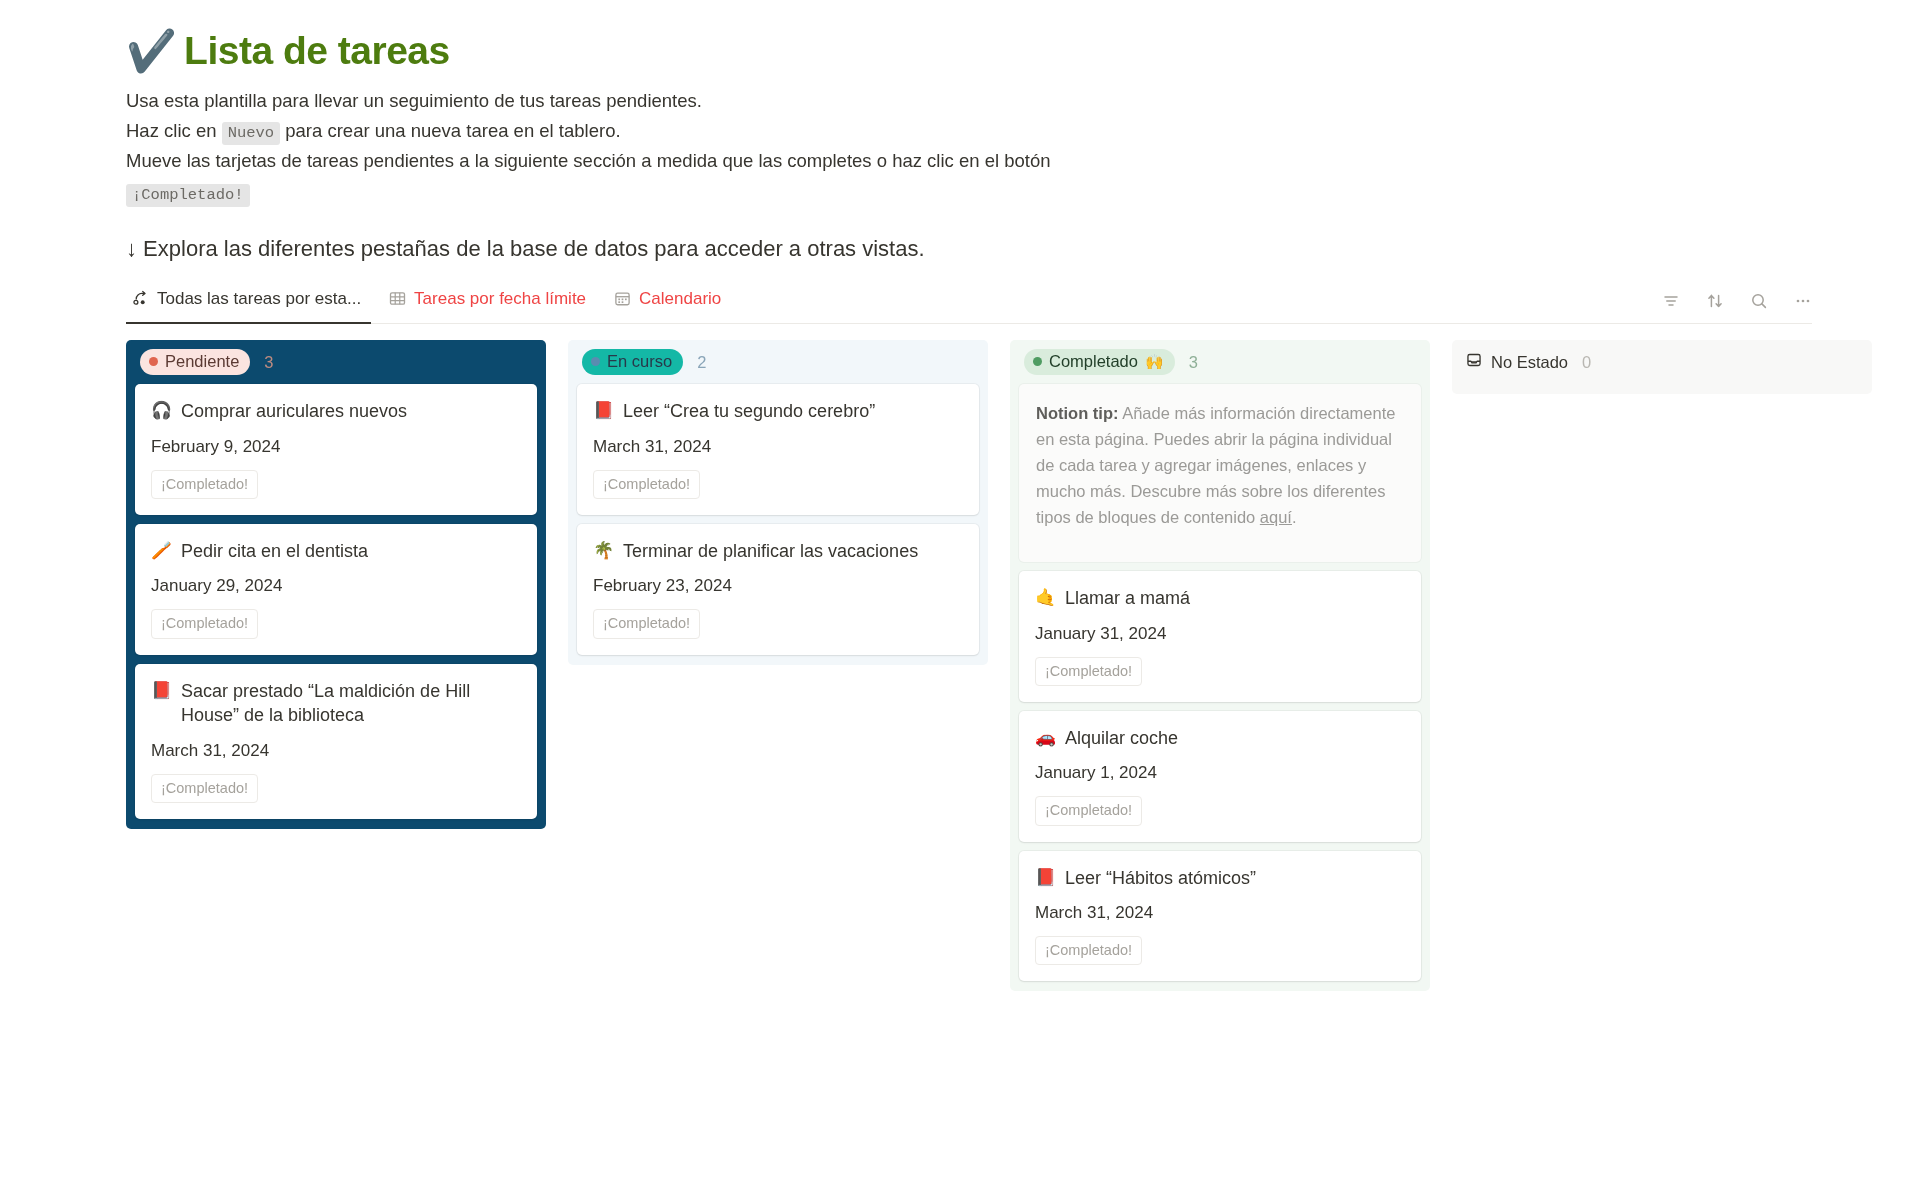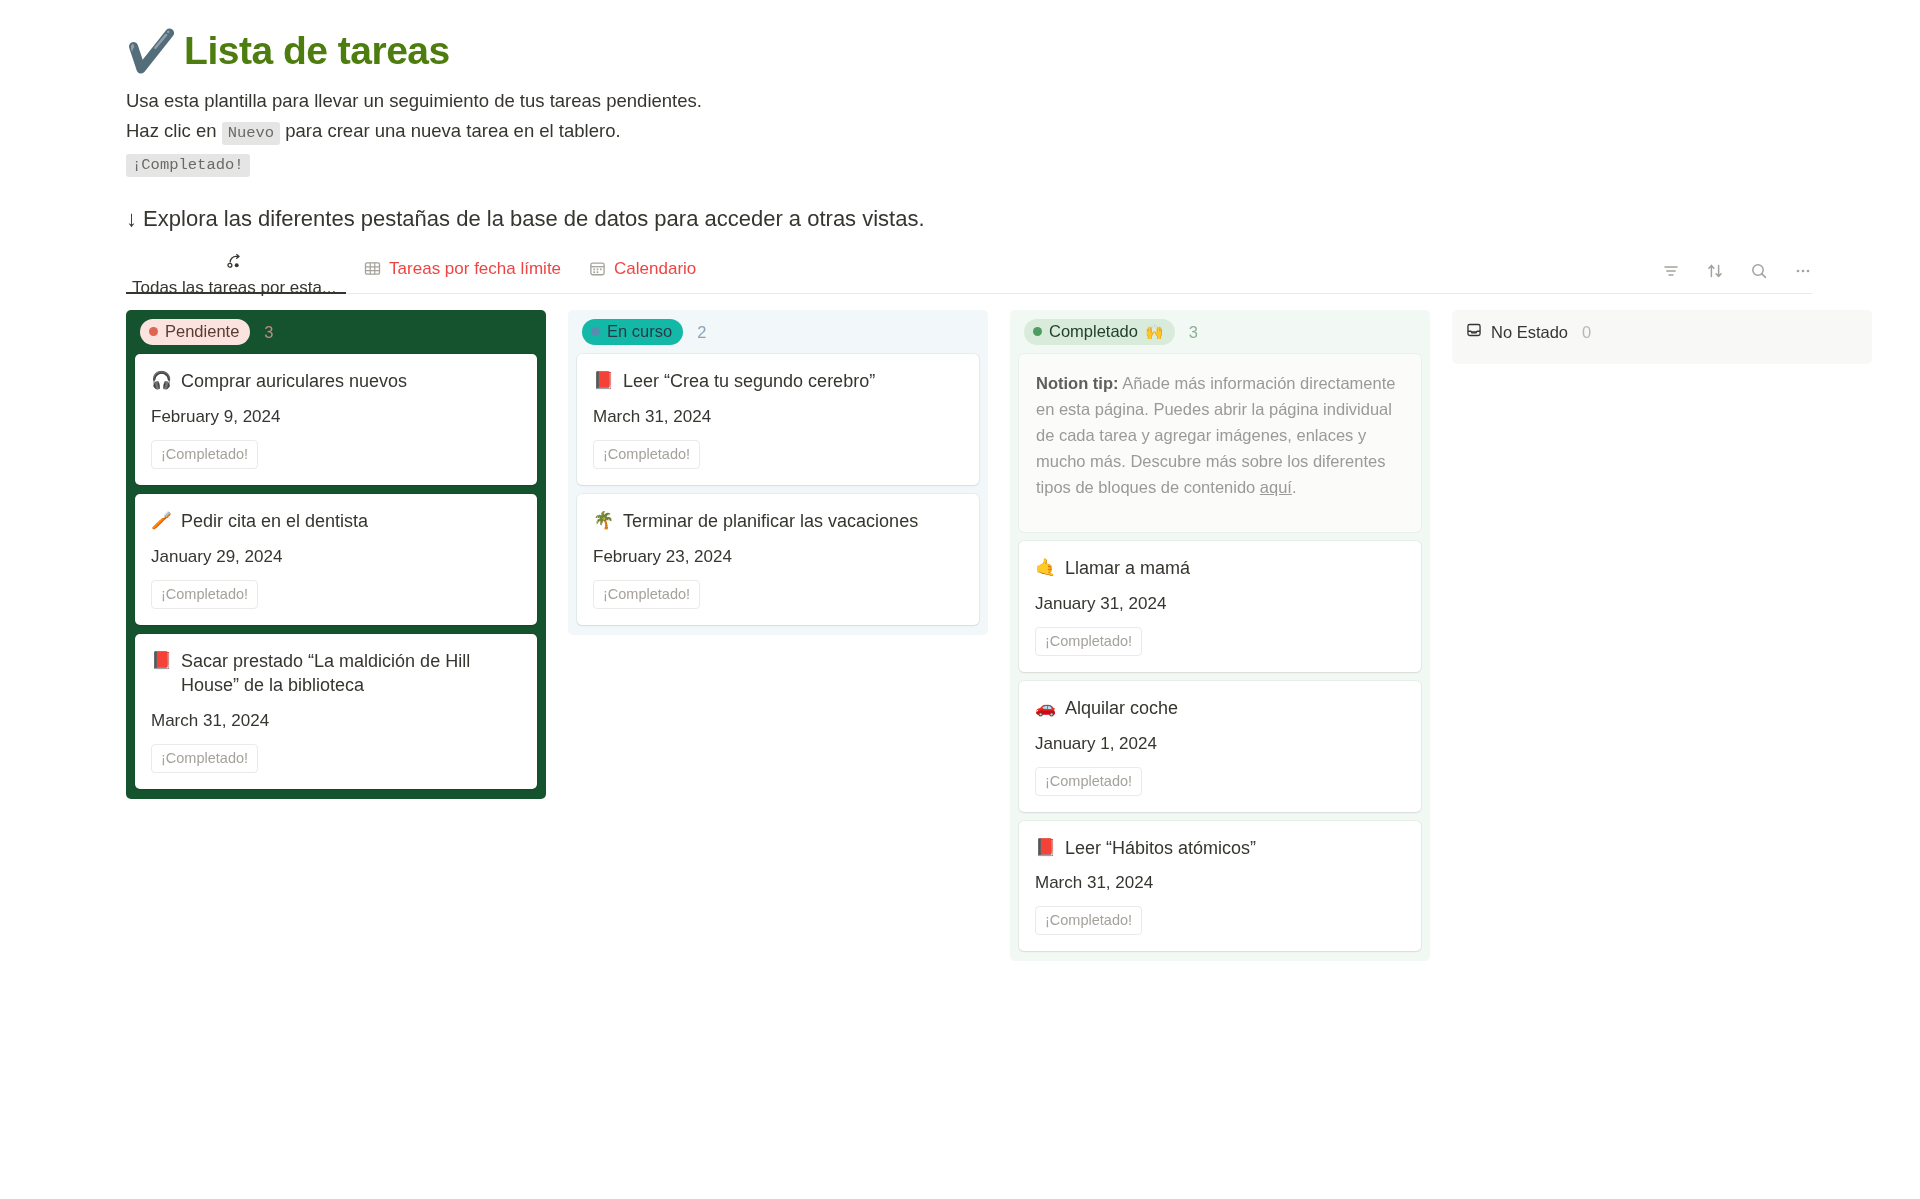--- a/index.html
+++ b/index.html
@@ -102,21 +102,20 @@
     color: #ef4444;
     cursor: pointer;
     height: 40px;
     position: relative;
     white-space: nowrap;
   }
   .tab + .tab { margin-left: 12px; }
 
   .tab.active {
     color: #37352f;
-    flex-direction: column;
   }
   .tab.active::after {
     content: "";
     position: absolute;
     left: 0; right: 0; bottom: -1px;
     height: 2px;
     background: #37352f;
   }
 
   .tab svg { display: block; }
@@ -141,21 +140,21 @@
     gap: 22px;
     align-items: flex-start;
   }
 
   .column {
     width: 420px;
     border-radius: 5px;
     padding: 0 0 10px 0;
   }
 
-  .col-pendiente  { background: #14532d; }
+  .col-pendiente  { background: #0c4a6e; }
   .col-encurso    { background: #f2f7fa; }
   .col-completado { background: #f2f8f3; }
   .col-noestado   { background: #f8f8f7; }
 
   .col-header {
     display: flex;
     align-items: center;
     gap: 14px;
     height: 44px;
     padding: 0 14px;
@@ -293,20 +292,23 @@
     </div>
 
     <div class="intro-line">Usa esta plantilla para llevar un seguimiento de tus tareas pendientes.</div>
 
     <div class="intro-line">
       <span>Haz clic en</span>
       <span class="inline-code">Nuevo</span>
       <span>para crear una nueva tarea en el tablero.</span>
     </div>
 
+    <div class="intro-line">
+      <span>Mueve las tarjetas de tareas pendientes a la siguiente sección a medida que las completes o haz clic en el botón</span>
+    </div>
     <div class="intro-line code-block-line">
       <span class="inline-code">¡Completado!</span>
     </div>
 
     <div class="explore-line">↓ Explora las diferentes pestañas de la base de datos para acceder a otras vistas.</div>
   </div>
 
   <div class="tabbar">
     <div class="tabs">
 

